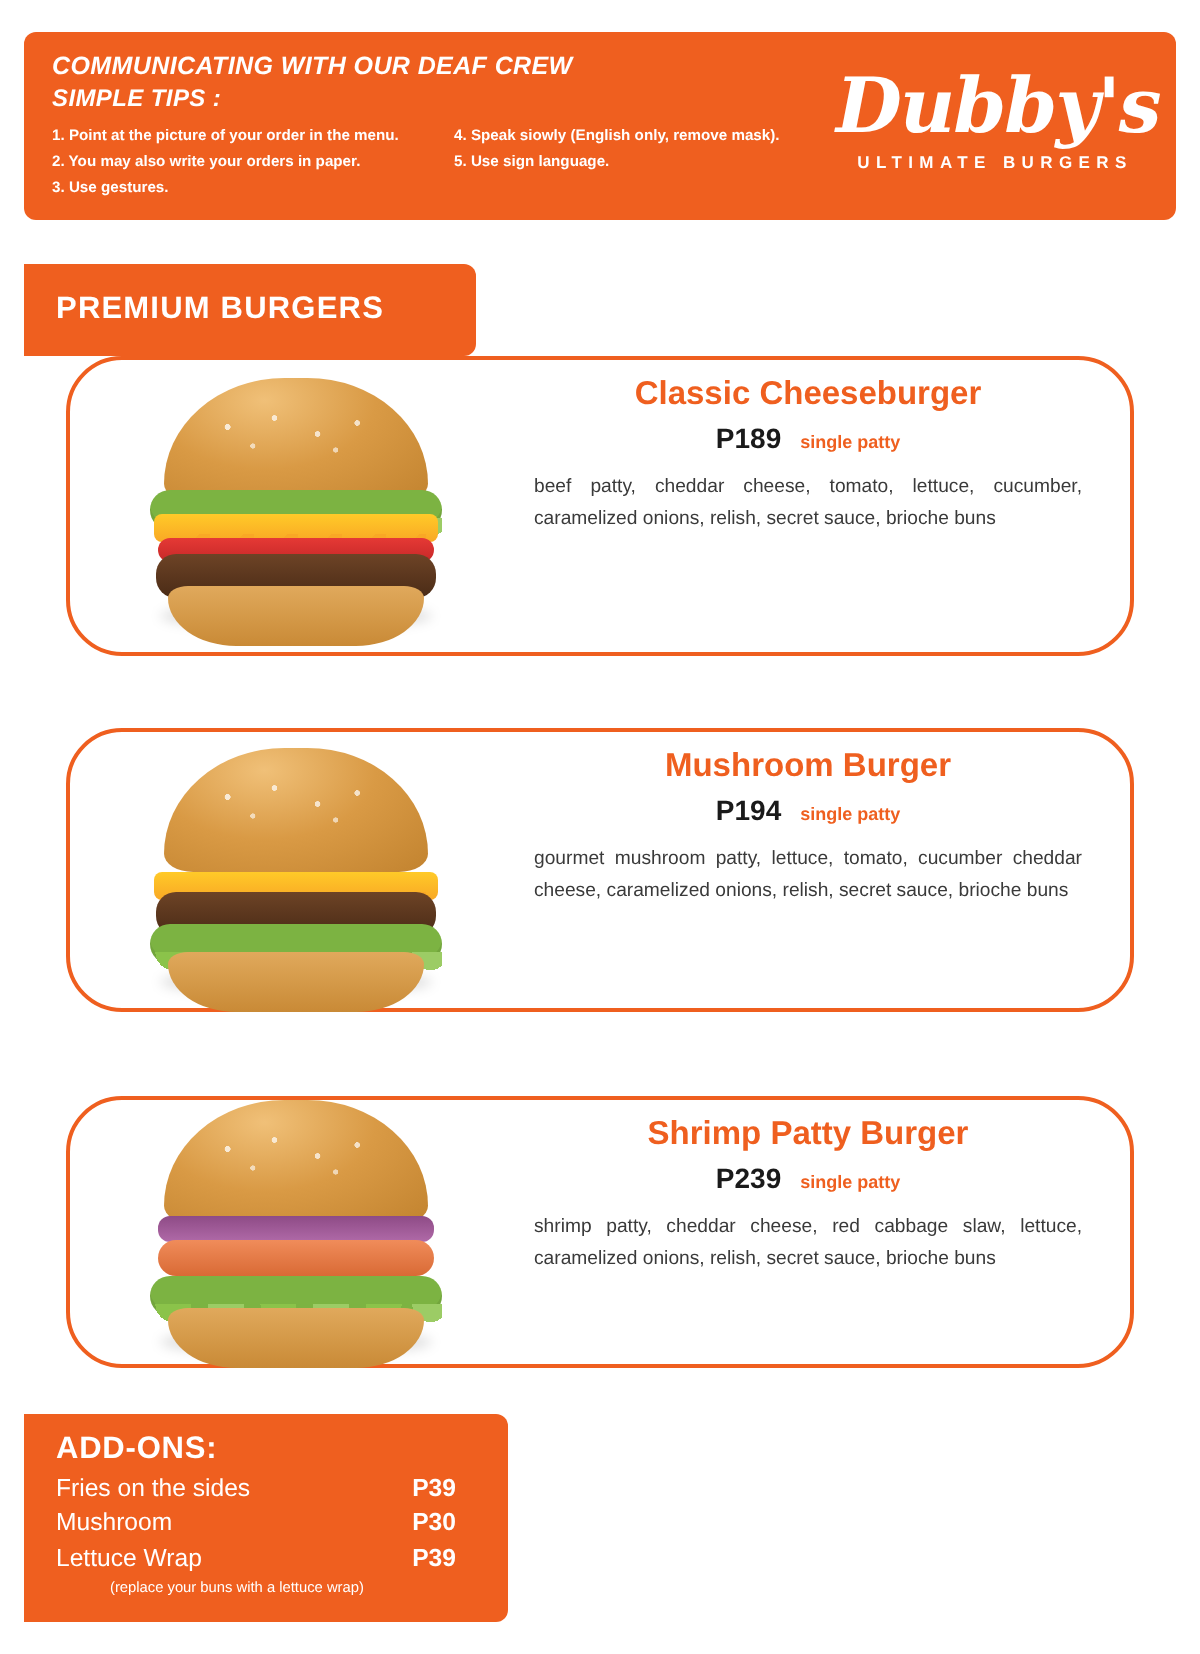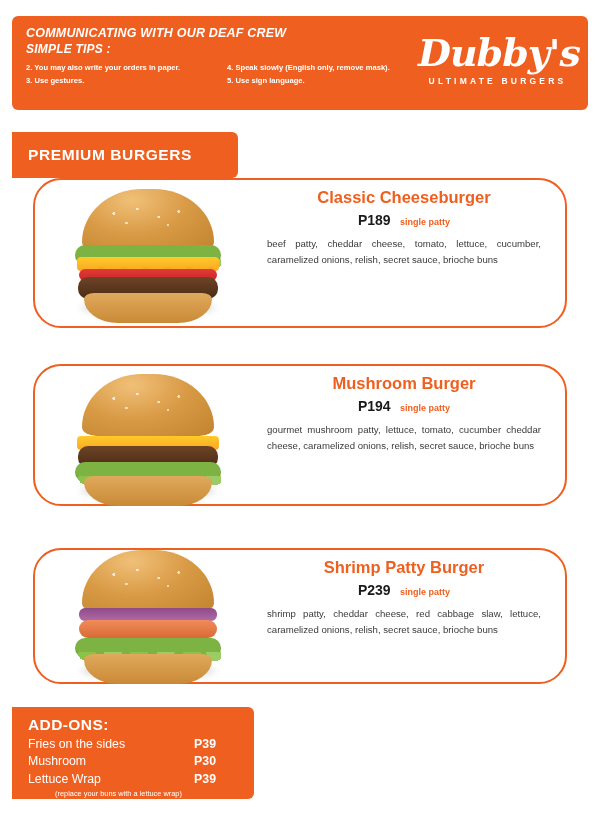--- a/index.html
+++ b/index.html
@@ -245,25 +245,25 @@
   .bun-bottom {
     width: 128px; height: 30px;
     background: linear-gradient(#e0a95c, #c98a36);
     border-radius: 10px 10px 34px 34px / 6px 6px 24px 24px;
   }
 
   
   .addons {
     position: absolute;
     left: 12px; top: 707px;
-    width: 242px; height: 92px;
+    width: 242px; height: 104px;
     background: #ef5f1f;
     border-radius: 0 6px 6px 0;
     color: #ffffff;
-    padding: 9px 12px 8px 16px;
+    padding: 9px 0 8px 16px;
   }
   .addons-title {
     font-weight: bold;
     font-size: 15.5px;
     letter-spacing: .4px;
     margin-bottom: 2px;
   }
   .addon-row {
     display: flex;
     justify-content: space-between;
@@ -283,20 +283,21 @@
 <body>
 
 <div class="page">
 
   <div class="header">
     <div class="header-left">
       <div class="hdr-title">COMMUNICATING WITH OUR DEAF CREW</div>
       <div class="hdr-sub">SIMPLE TIPS :</div>
       <div class="tips">
         <div class="tips-col">
+          <div class="tip">1. Point at the picture of your order in the menu.</div>
           <div class="tip">2. You may also write your orders in paper.</div>
           <div class="tip">3. Use gestures.</div>
         </div>
         <div class="tips-col">
           <div class="tip">4. Speak siowly (English only, remove mask).</div>
           <div class="tip">5. Use sign language.</div>
         </div>
       </div>
     </div>
     <div class="brand">

